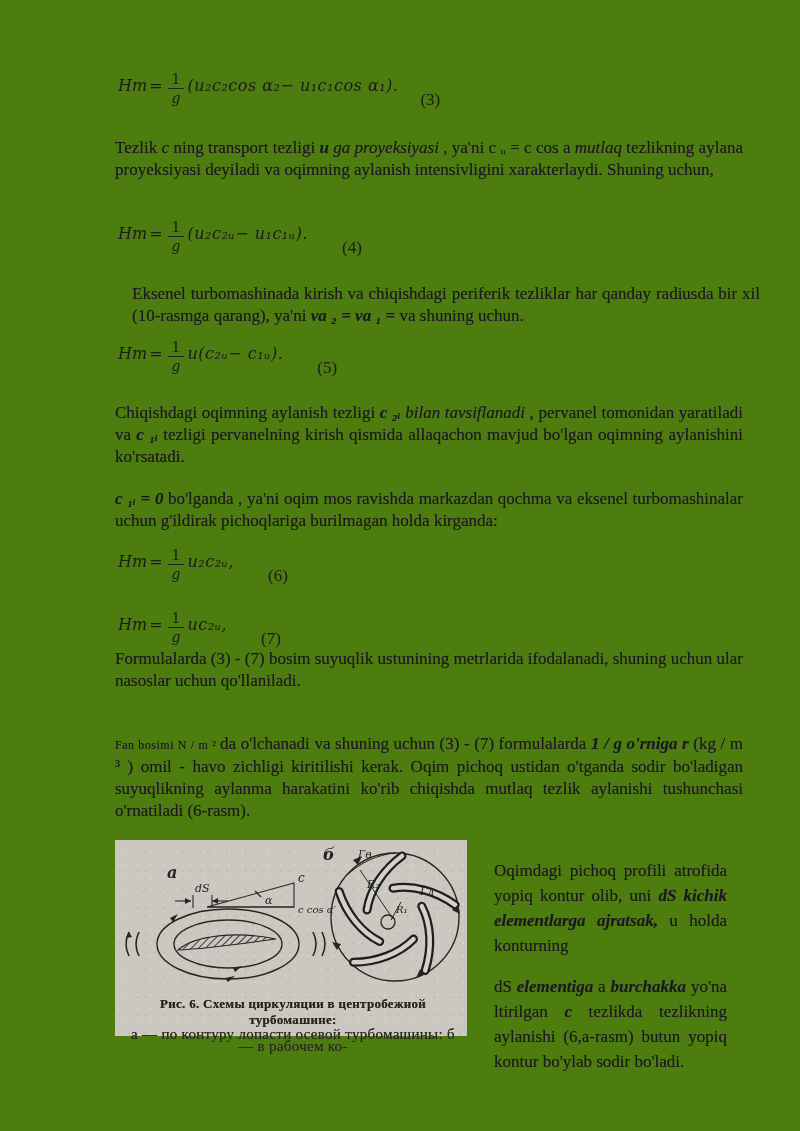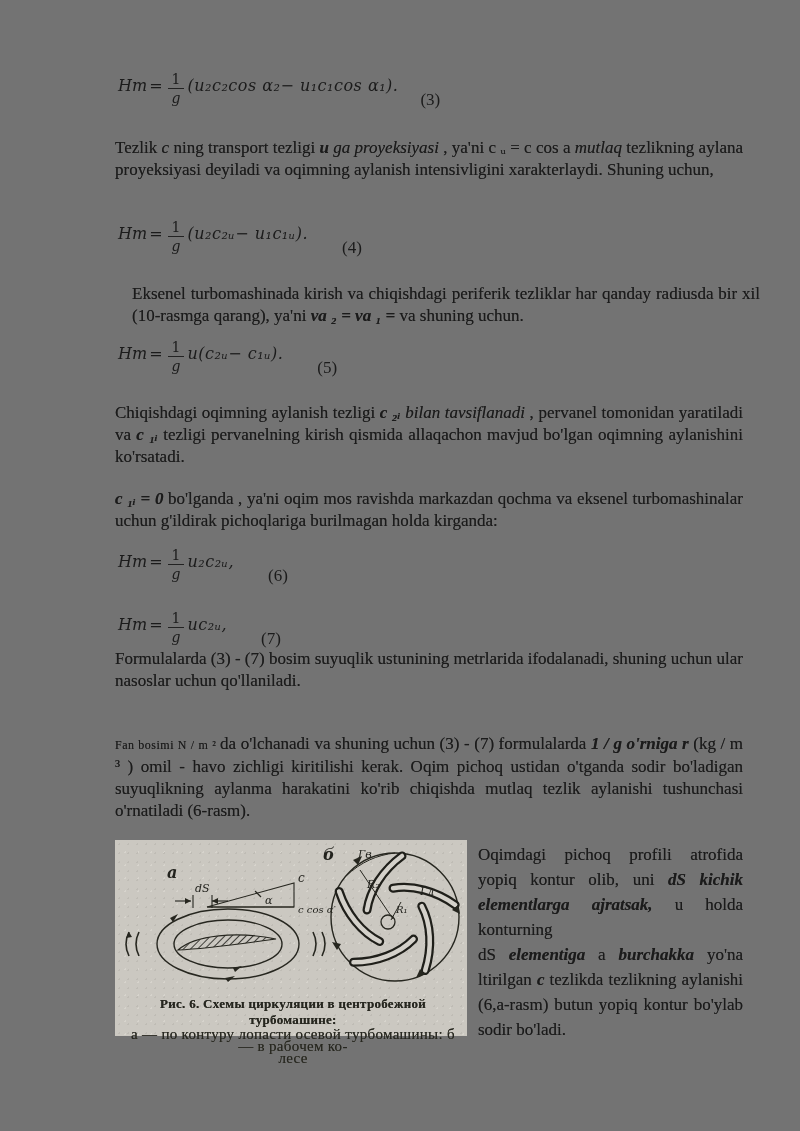--- a/index.html
+++ b/index.html
@@ -1,16 +1,16 @@
 <!DOCTYPE html>
 <html><head>
 <meta charset="utf-8">
 <style>
   html,body{margin:0;padding:0;}
-  .page{position:relative;width:800px;height:1131px;background:#737373;color:#1b1b1b;
+  .page{position:relative;width:800px;height:1131px;background:#4d7c0f;color:#1b1b1b;
         font-family:"Liberation Serif","DejaVu Serif",serif;overflow:hidden;}
   .content{position:absolute;left:115px;top:0;width:628px;}
   .para{position:absolute;width:628px;font-size:17px;line-height:22px;text-align:justify;
         text-shadow:0 0 .3px #3a3a3a;}
   .s-i{font-style:italic;}
   .s-b{font-weight:normal;}
   .s-bi{font-weight:bold;font-style:italic;}
   .s-sm{font-size:12px;letter-spacing:.5px;}
   .formula{position:absolute;font-size:16px;font-style:italic;font-family:"DejaVu Serif",serif;
            white-space:nowrap;}
@@ -24,21 +24,21 @@
   .figure{position:absolute;left:0;top:0;width:352px;height:196px;
           background-color:#cbc8c1;
           background-image:radial-gradient(#bfbcb5 1px,transparent 1px),
                            radial-gradient(#d7d4cd 1px,transparent 1px);
           background-size:9px 9px,13px 13px;background-position:0 0,4px 6px;}
   .caption{padding:2px 4px 0 8px;color:#26261f;text-shadow:0 0 .6px #4a4a42;text-align:center;}
   .cap-title{font-size:13px;font-weight:bold;letter-spacing:.3px;}
   .cap-sub{font-size:15px;font-weight:normal;line-height:12px;letter-spacing:.3px;}
   .rightcol{position:absolute;left:363px;top:2px;width:265px;font-size:17px;line-height:25px;
             text-align:justify;text-shadow:0 0 .3px #3a3a3a;}
-  .rightcol .block{margin:0;}
+  .rightcol .block{margin:16px;}
   svg text{font-family:"DejaVu Serif",serif;fill:#23231e;}
 </style>
 </head>
 <body>
 
 <div class="page">
   <div class="content">
 
     <div class="formula" style="top:72px;left:3px;">
       <span>Hm</span><span class="f-eq">=</span><span class="frac"><span class="num">1</span><span class="den">g</span></span><span class="f-rhs">(u₂c₂cos α₂− u₁c₁cos α₁).</span><span class="f-tag" style="margin-left:22px;">(3)</span>
@@ -149,21 +149,20 @@
           </g>
           <text x="208" y="20" font-size="16" font-style="italic" font-weight="bold">б</text>
           <text x="243" y="18" font-size="11" font-style="italic">Гв</text>
           <text x="252" y="48" font-size="11" font-style="italic">R₂</text>
           <text x="305" y="55" font-size="11" font-style="italic">Гл</text>
           <text x="281" y="73" font-size="10" font-style="italic">R₁</text>
         </svg>
         <div class="caption">
           <div class="cap-title">Рис. 6. Схемы циркуляции в центробежной турбомашине:</div>
           <div class="cap-sub">а — по контуру лопасти осевой турбомашины: б — в рабочем ко-</div>
-          <div class="cap-sub">лесе</div>
         </div>
       </div>
 
       <div class="rightcol">
         <p class="block"><span>Oqimdagi pichoq profili atrofida yopiq kontur olib, uni </span><span class="s-bi">dS kichik elementlarga ajratsak,</span><span> u holda konturning</span></p>
         <p class="block"><span>dS </span><span class="s-bi">elementiga</span><span> a </span><span class="s-bi">burchakka</span><span> yo'na ltirilgan </span><span class="s-bi">c</span><span> tezlikda        tezlikning aylanishi (6,a-rasm) butun yopiq kontur bo'ylab sodir bo'ladi.</span></p>
       </div>
 
     </div>
   </div>

